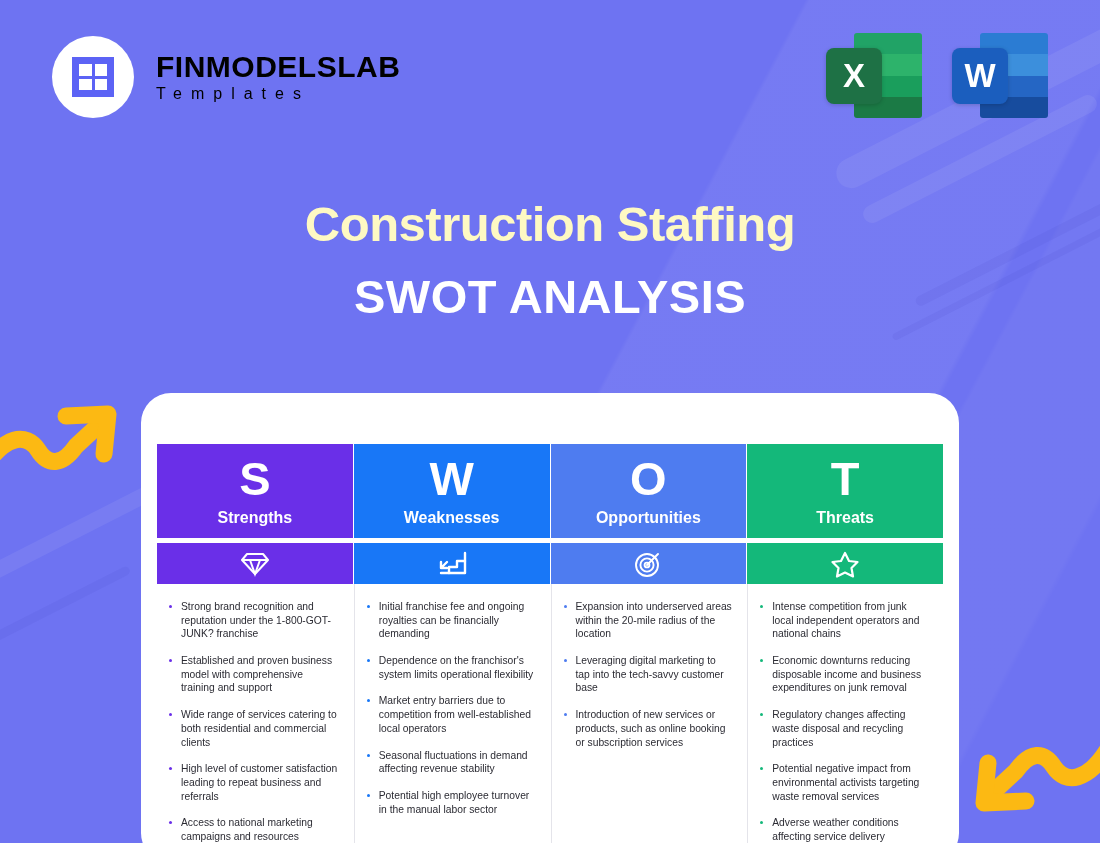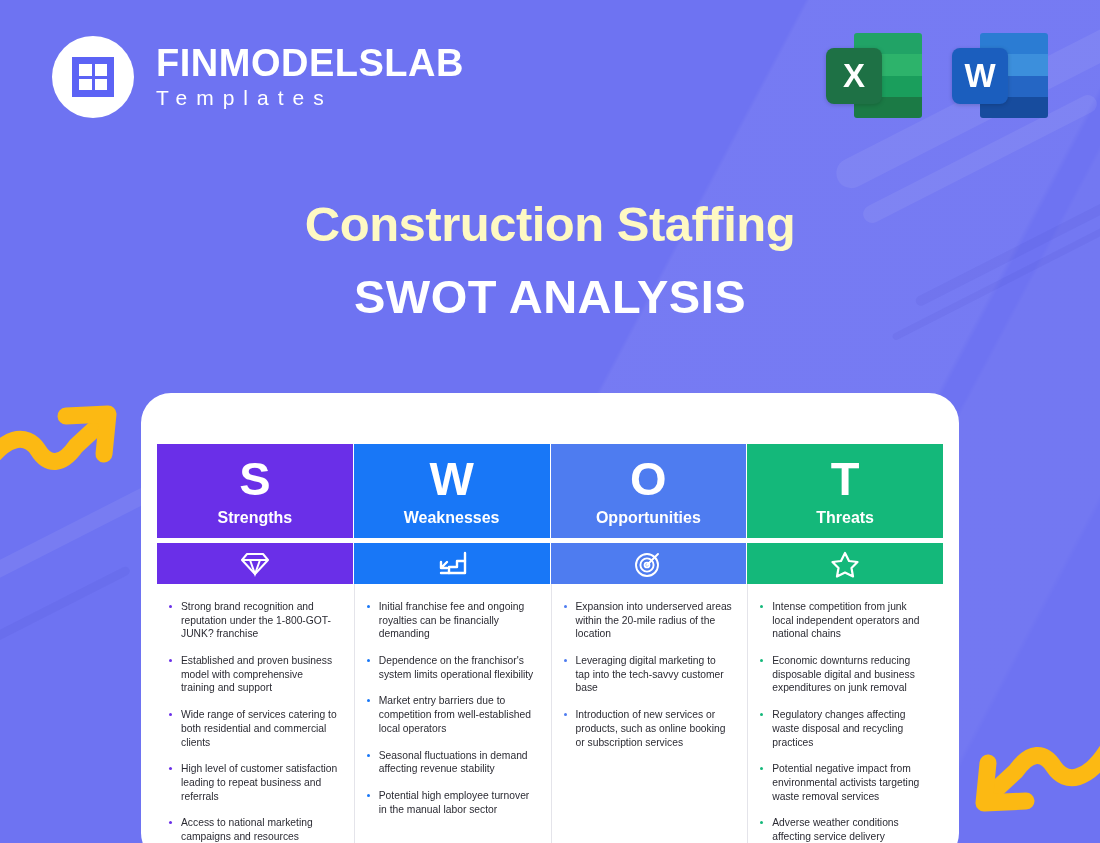--- a/index.html
+++ b/index.html
@@ -46,28 +46,28 @@
   .logo-grid {
     width: 42px; height: 40px;
     border: 3px solid #5C63F5;
     display: grid; grid-template-columns: 1fr 1fr; grid-template-rows: 1fr 1fr;
     gap: 3px; padding: 4px;
     background: #5C63F5;
   }
   .logo-grid span { background: #ffffff; }
   .logo-text { display: flex; flex-direction: column; }
   .brand-main {
-    color: #ffffff; font-size: 38px; font-weight: bold;
+    color: #000000; font-size: 30px; font-weight: bold;
     letter-spacing: 0.5px; line-height: 1.05;
   }
   .brand-main .o-ring {
     display: inline-block; position: relative;
   }
   .brand-sub {
-    color: #ffffff; font-size: 21px; font-weight: 300;
+    color: #000000; font-size: 16px; font-weight: 300;
     letter-spacing: 9px; margin-top: 2px;
   }
 
   
   .office-icons {
     position: absolute; right: 52px; top: 30px;
     display: flex; gap: 30px;
   }
   .office-icon { position: relative; width: 96px; height: 92px; }
   .oi-sheet {
@@ -302,21 +302,21 @@
       <div class="body-cell c2">
         <ul class="pts">
             <li>Expansion into underserved areas within the 20-mile radius of the location</li>
             <li>Leveraging digital marketing to tap into the tech-savvy customer base</li>
             <li>Introduction of new services or products, such as online booking or subscription services</li>
           </ul>
       </div>
       <div class="body-cell c3">
         <ul class="pts">
             <li>Intense competition from junk local independent operators and national chains</li>
-            <li>Economic downturns reducing disposable digital and business expenditures on junk removal</li>
+            <li>Economic downturns reducing disposable income and business expenditures on junk removal</li>
             <li>Regulatory changes affecting waste disposal and recycling practices</li>
             <li>Potential negative impact from environmental activists targeting waste removal services</li>
             <li>Adverse weather conditions affecting service delivery schedules and safety</li>
           </ul>
       </div>
 
     </div>
   </div>
 </div>
 

